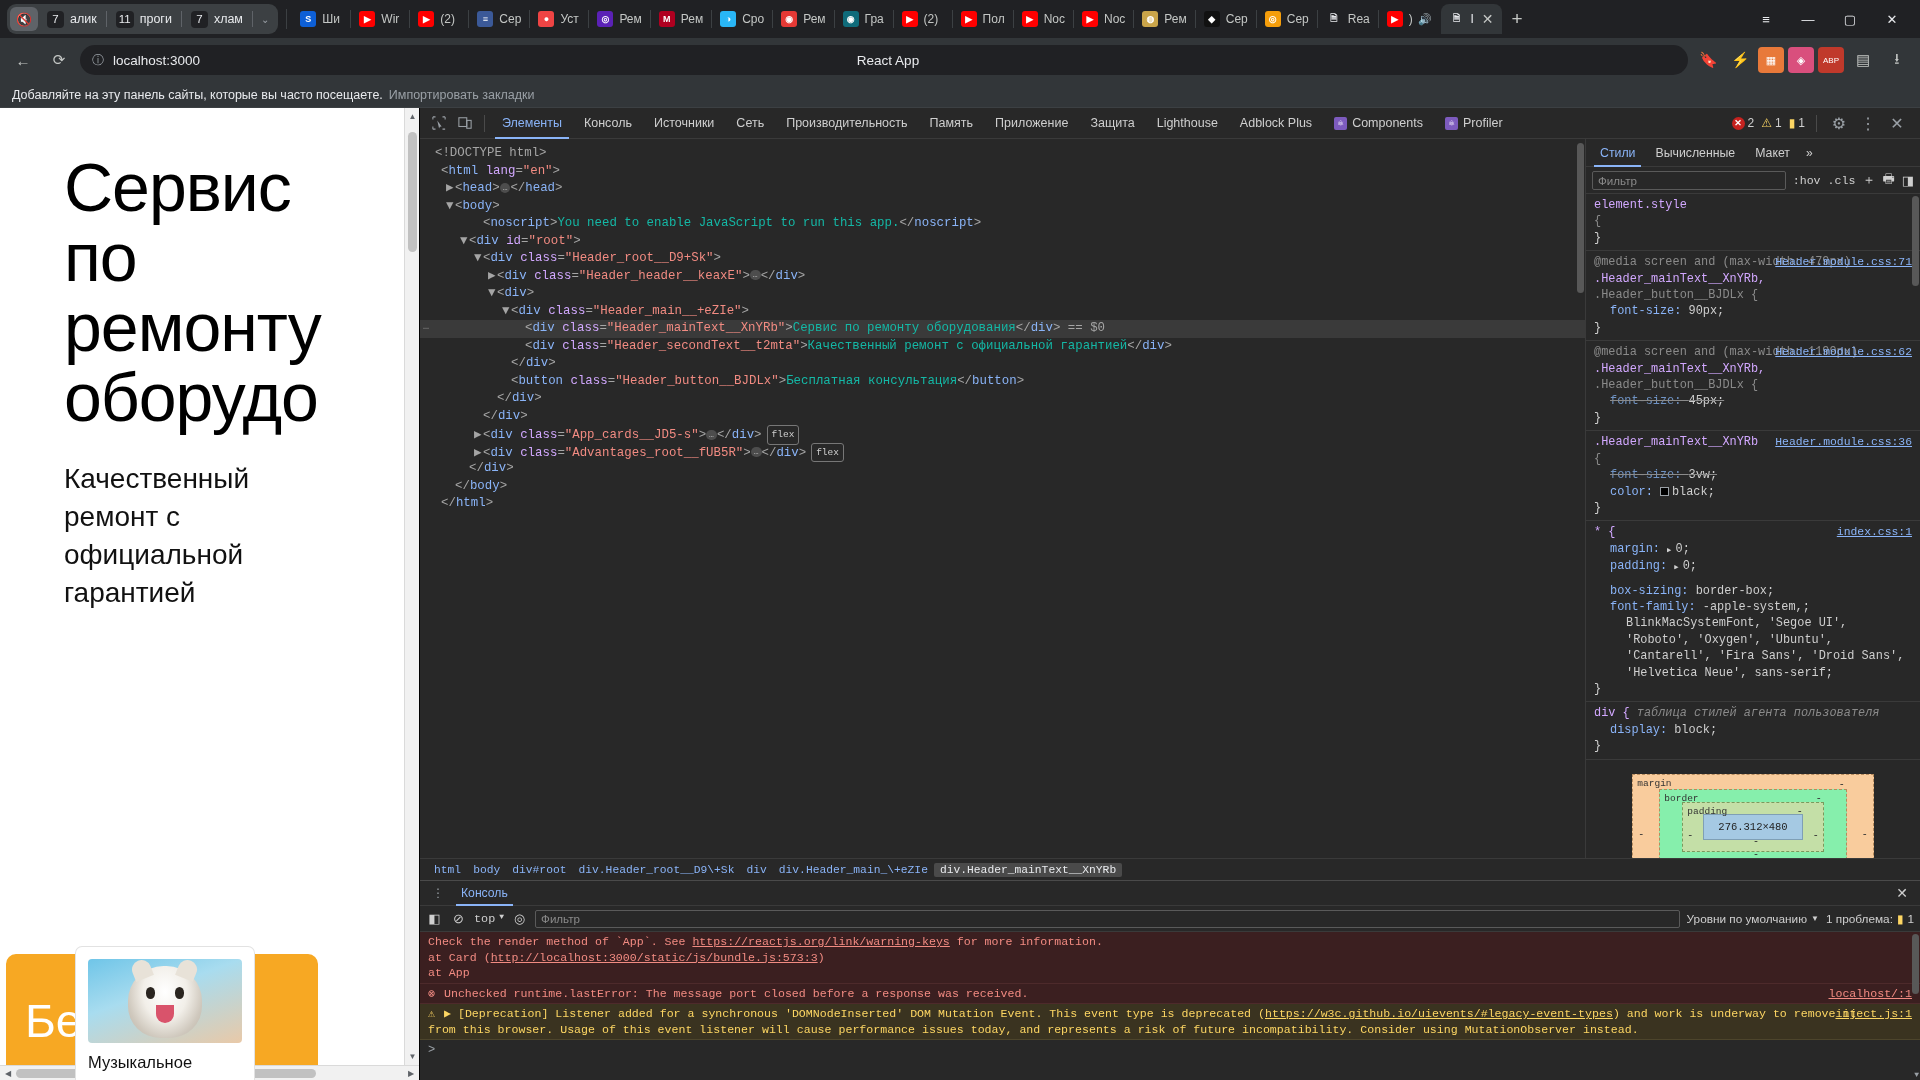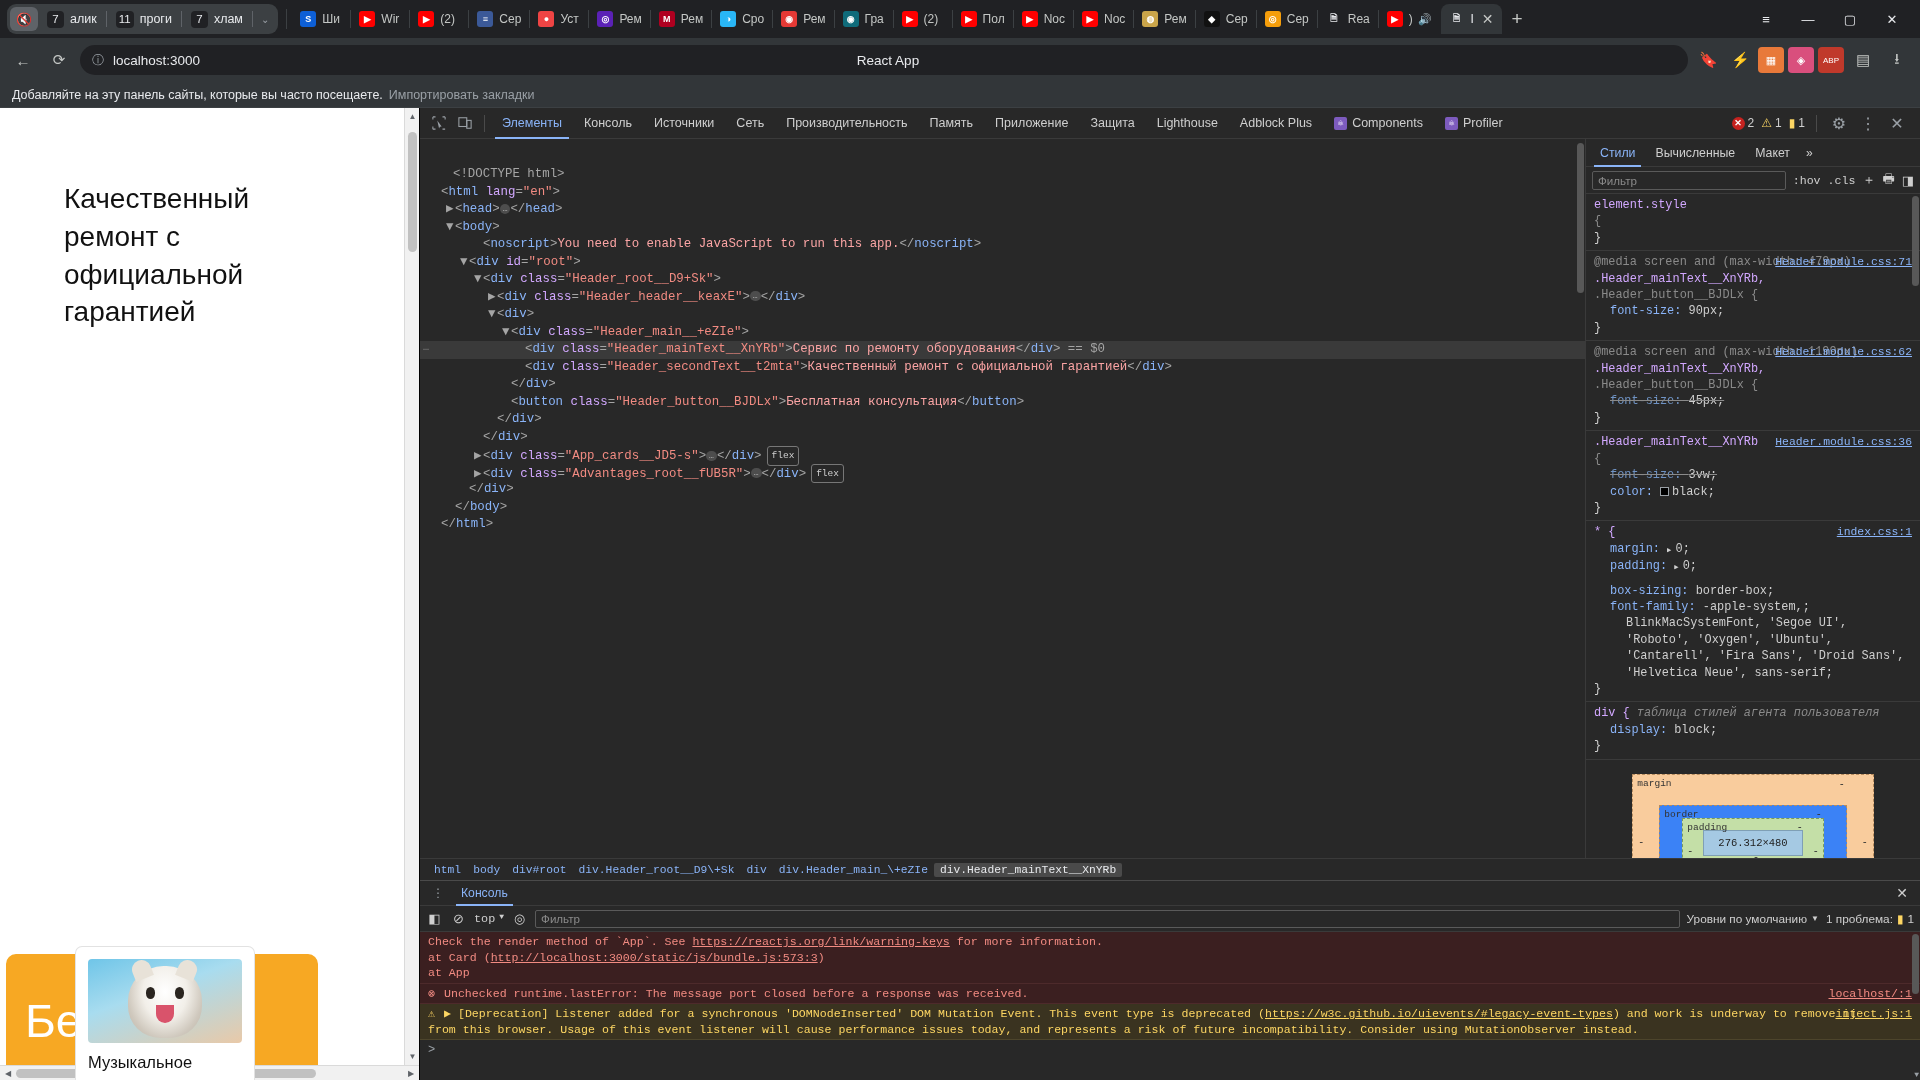--- a/index.html
+++ b/index.html
@@ -188,21 +188,21 @@
   .dom-scroll { padding:6px 0 0 0; }
   .dom-line { white-space:pre; color:#a5a5a5; padding-left:12px; position:relative; height:17.5px;}
   .dom-line.hl { background:#3a3a3a; }
   .dom-line.hl:before {
     content:"\2026"; position:absolute; left:3px; color:#888; font-size:10px; top:-2px;
   }
   .tk-punc { color:#a5a5a5; }
   .tk-tag { color:#8ab4f8; }
   .tk-attr { color:#d2a8ff; }
   .tk-val { color:#f28b82; }
-  .tk-text { color:#fca5a5; }
+  .tk-text { color:#14b8a6; }
   .tk-dollar { color:#a5a5a5; }
   .arrow { color:#a5a5a5; display:inline-block; width:9px; }
   .ellip {
     display:inline-block; background:#4d4d4d; border-radius:7px; color:#cfcfcf;
     font-size:8px; line-height:9px; padding:0 3px; vertical-align:middle; height:10px;
   }
   .flexbadge {
     display:inline-block; border:1px solid #777; border-radius:3px; color:#cfcfcf;
     font-size:9.5px; padding:0 4px; margin-left:5px; vertical-align:middle;
   }
@@ -234,21 +234,21 @@
   .strike { text-decoration:line-through; color:#8a8a8a; }
   .strike .p { color:#6f93c4; }
   .swatch { display:inline-block; width:9px; height:9px; background:#000; border:1px solid #9aa0a6; vertical-align:-1px; margin-right:3px;}
   .tri { color:#cfcfcf; font-size:7px; }
   .st-scroll { position:absolute; right:0; top:0; width:9px; height:100%; }
   .st-scroll .t { position:absolute; top:2px; left:1px; width:7px; height:90px; background:#585858; border-radius:4px; }
 
   
   .boxmodel { padding:14px 0 18px 0; display:flex; justify-content:center; }
   .bm-margin { background:#f9cc9d; border:1px dashed #b58b5e; padding:14px 26px 14px 26px; position:relative; }
-  .bm-border { background:#3b82f6; border:1px dashed #b58b5e; padding:12px 22px; position:relative;margin-top:16px; }
+  .bm-border { background:#86efac; border:1px dashed #b58b5e; padding:12px 22px; position:relative; }
   .bm-padding { background:#c4dfa7; border:1px dashed #7a9a5c; padding:11px 20px; position:relative; }
   .bm-content { background:#a5c9e3; border:1px solid #7f9fb5; padding:4px 14px; font-family:"Liberation Mono",monospace;
                 font-size:10.5px; color:#222; }
   .bm-label { position:absolute; font-family:"Liberation Mono",monospace; font-size:9.5px; color:#333; }
   .bm-lbl-tl { top:1px; left:4px; }
   .bm-dash { position:absolute; font-family:"Liberation Mono",monospace; font-size:10px; color:#333; }
 
   
   .crumbs {
     height:22px; background:#282828; border-top:1px solid #3a3a3a; display:flex;
@@ -443,20 +443,26 @@
 
   <div class="bookmarks">
     <span class="bm-text">Добавляйте на эту панель сайты, которые вы часто посещаете.</span>
     <span class="bm-link">Импортировать закладки</span>
   </div>
 
   <div class="viewport">
 
     <div class="page-pane">
       <div class="page-inner">
+        <div class="hero-title" id="hero-title">
+            <div>Сервис</div>
+            <div>по</div>
+            <div>ремонту</div>
+            <div>оборудо</div>
+          </div>
         <div class="hero-sub">Качественный ремонт с официальной гарантией</div>
         <div class="hero-btn">Беспла</div>
         <div class="card-float">
           <div class="card-img">
             <div class="card-cat">
               <div class="card-eye l"></div>
               <div class="card-eye r"></div>
               <div class="card-mouth"></div>
             </div>
           </div>
@@ -548,21 +554,21 @@
           <div class="dt-toolicon">⚙</div>
           <div class="dt-toolicon">⋮</div>
           <div class="dt-toolicon">✕</div>
         </div>
       </div>
 
       <div class="dt-main">
 
         <div class="dom-pane">
           <div class="dom-scroll" id="dom-tree">
-              <div class="dom-line" style="padding-left: 24px; margin-top: 21px;"><span class="arrow"> </span><span class="tk-punc">&lt;!DOCTYPE html&gt;</span></div>
+              <div class="dom-line" style="padding-left: 6px;"><span class="arrow"> </span><span class="tk-punc">&lt;!DOCTYPE html&gt;</span></div>
               <div class="dom-line" style="padding-left: 12px;"><span class="arrow"> </span><span class="tk-punc">&lt;</span><span class="tk-tag">html</span><span class="tk-punc"> </span><span class="tk-attr">lang</span><span class="tk-punc">=</span><span class="tk-val">"en"</span><span class="tk-punc">&gt;</span></div>
               <div class="dom-line" style="padding-left: 26px;"><span class="arrow">▶</span><span class="tk-punc">&lt;</span><span class="tk-tag">head</span><span class="tk-punc">&gt;</span><span class="ellip">…</span><span class="tk-punc">&lt;/</span><span class="tk-tag">head</span><span class="tk-punc">&gt;</span></div>
               <div class="dom-line" style="padding-left: 26px;"><span class="arrow">▼</span><span class="tk-punc">&lt;</span><span class="tk-tag">body</span><span class="tk-punc">&gt;</span></div>
               <div class="dom-line" style="padding-left: 54px;"><span class="arrow"> </span><span class="tk-punc">&lt;</span><span class="tk-tag">noscript</span><span class="tk-punc">&gt;</span><span class="tk-text">You need to enable JavaScript to run this app.</span><span class="tk-punc">&lt;/</span><span class="tk-tag">noscript</span><span class="tk-punc">&gt;</span></div>
               <div class="dom-line" style="padding-left: 40px;"><span class="arrow">▼</span><span class="tk-punc">&lt;</span><span class="tk-tag">div</span><span class="tk-punc"> </span><span class="tk-attr">id</span><span class="tk-punc">=</span><span class="tk-val">"root"</span><span class="tk-punc">&gt;</span></div>
               <div class="dom-line" style="padding-left: 54px;"><span class="arrow">▼</span><span class="tk-punc">&lt;</span><span class="tk-tag">div</span><span class="tk-punc"> </span><span class="tk-attr">class</span><span class="tk-punc">=</span><span class="tk-val">"Header_root__D9+Sk"</span><span class="tk-punc">&gt;</span></div>
               <div class="dom-line" style="padding-left: 68px;"><span class="arrow">▶</span><span class="tk-punc">&lt;</span><span class="tk-tag">div</span><span class="tk-punc"> </span><span class="tk-attr">class</span><span class="tk-punc">=</span><span class="tk-val">"Header_header__keaxE"</span><span class="tk-punc">&gt;</span><span class="ellip">…</span><span class="tk-punc">&lt;/</span><span class="tk-tag">div</span><span class="tk-punc">&gt;</span></div>
               <div class="dom-line" style="padding-left: 68px;"><span class="arrow">▼</span><span class="tk-punc">&lt;</span><span class="tk-tag">div</span><span class="tk-punc">&gt;</span></div>
               <div class="dom-line" style="padding-left: 82px;"><span class="arrow">▼</span><span class="tk-punc">&lt;</span><span class="tk-tag">div</span><span class="tk-punc"> </span><span class="tk-attr">class</span><span class="tk-punc">=</span><span class="tk-val">"Header_main__+eZIe"</span><span class="tk-punc">&gt;</span></div>
               <div class="dom-line hl" style="padding-left: 96px;"><span class="arrow"> </span><span class="tk-punc">&lt;</span><span class="tk-tag">div</span><span class="tk-punc"> </span><span class="tk-attr">class</span><span class="tk-punc">=</span><span class="tk-val">"Header_mainText__XnYRb"</span><span class="tk-punc">&gt;</span><span class="tk-text">Сервис по ремонту оборудования</span><span class="tk-punc">&lt;/</span><span class="tk-tag">div</span><span class="tk-punc">&gt;</span><span class="tk-dollar"> == $0</span></div>

